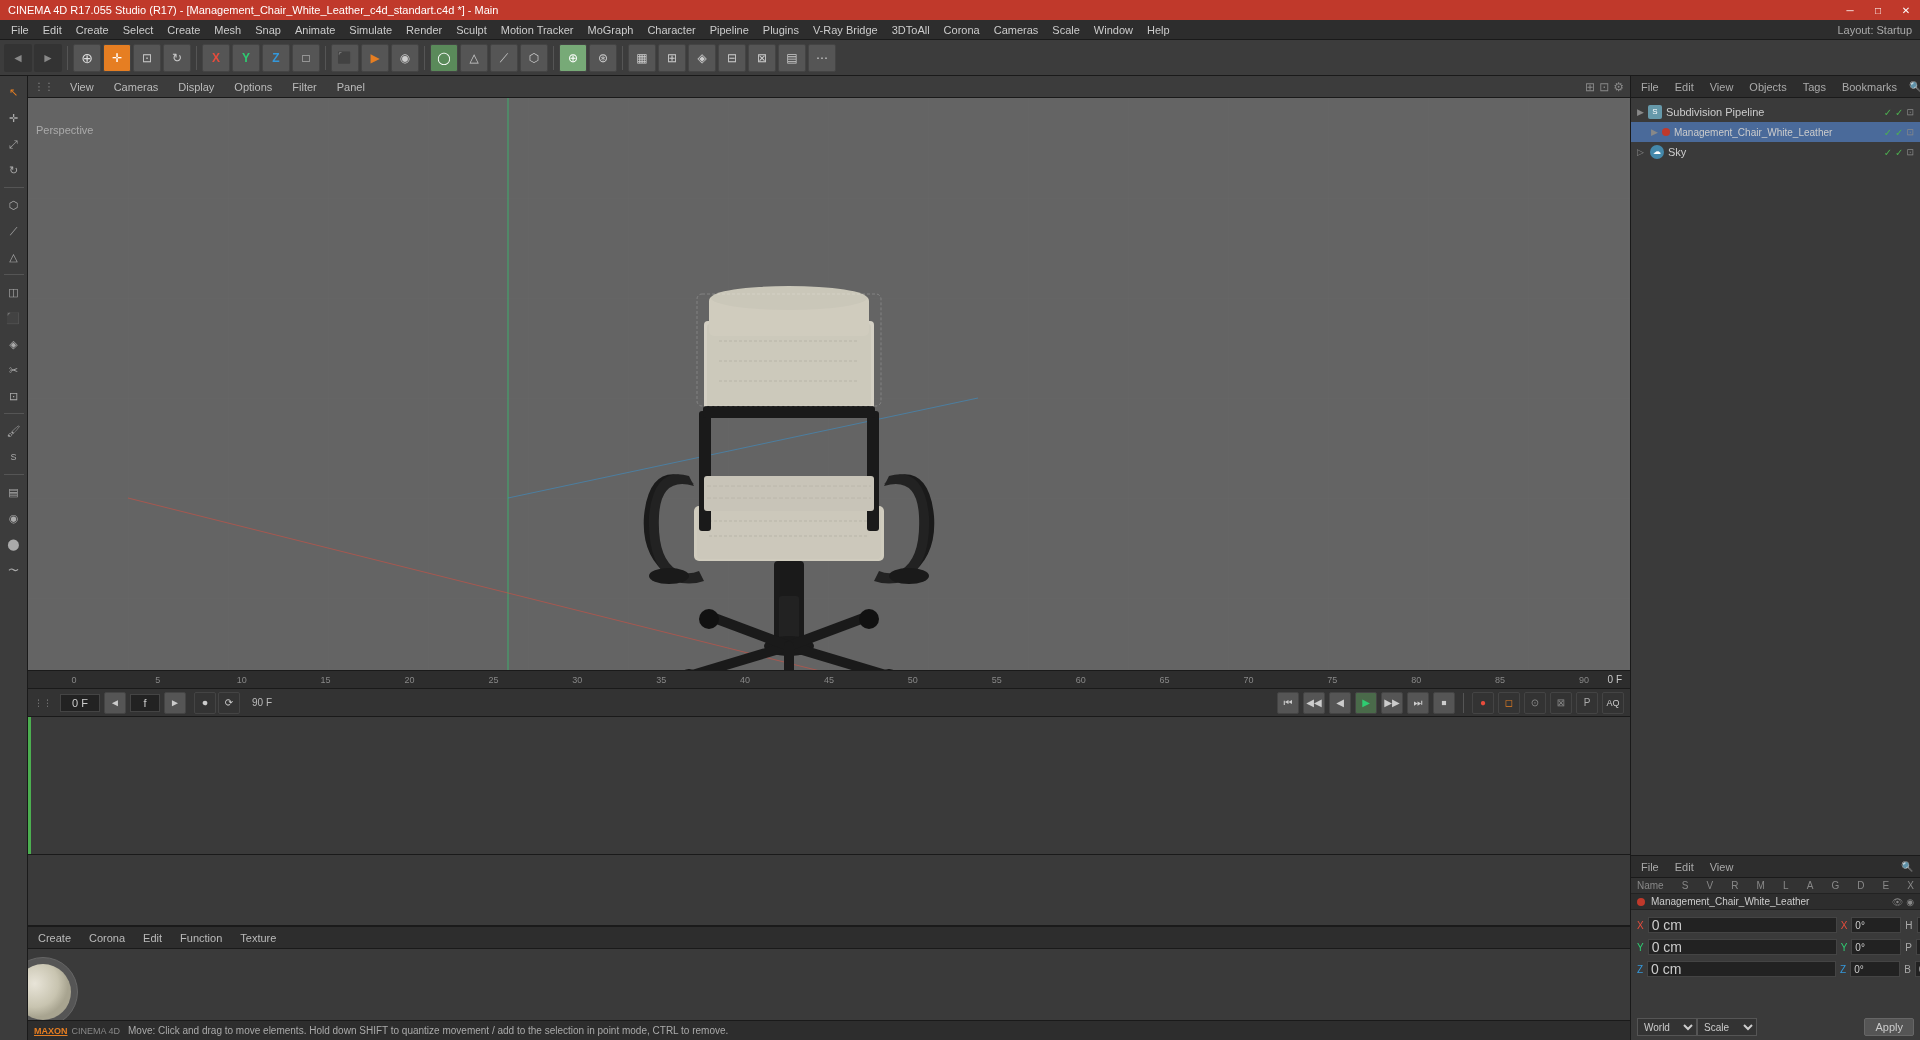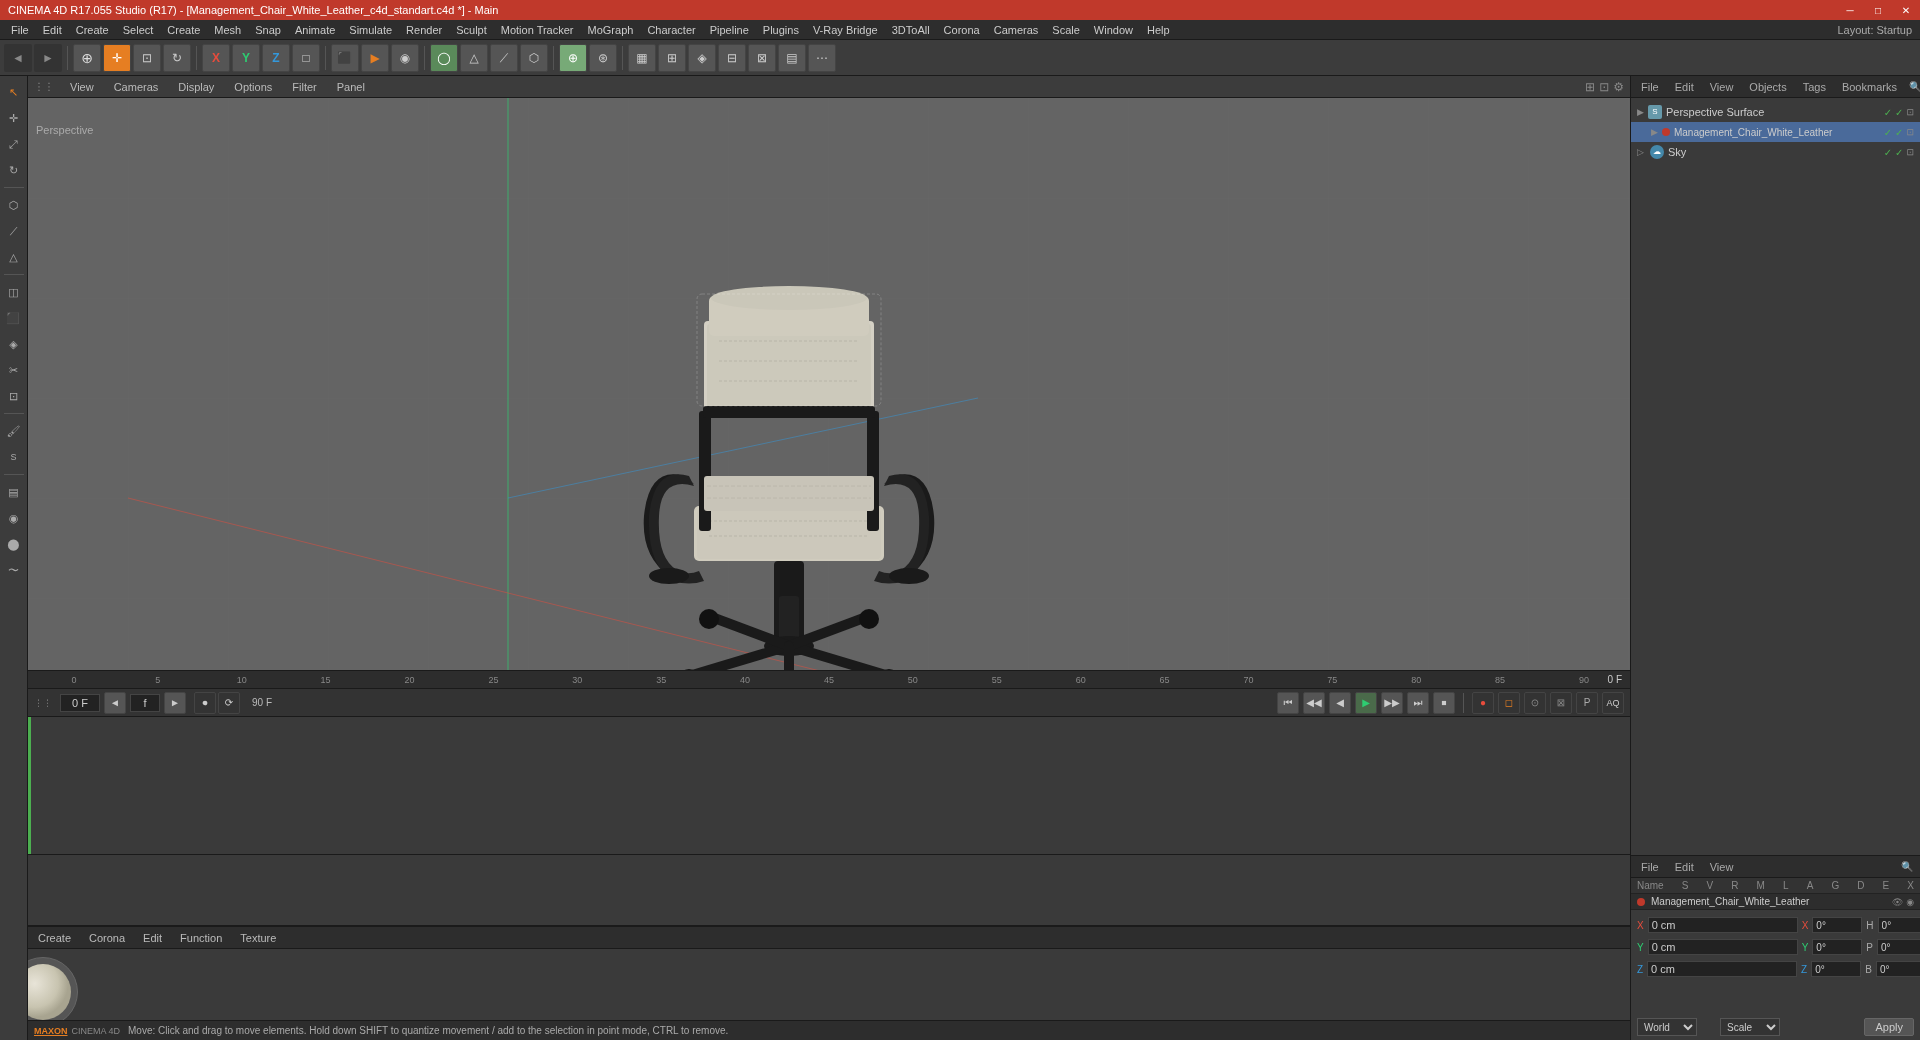--- a/index.html
+++ b/index.html
@@ -418,38 +418,38 @@
       width: 20px;
       color: #aaa;
       font-size: 10px;
     }
     .attr-field {
       flex: 1;
       height: 16px;
       background: #222;
       border: 1px solid #444;
       color: #ccc;
-      font-size: 11px;
+      font-size: 14px;
       padding: 0 3px;
     }
     .attr-field2 {
       width: 50px;
       height: 16px;
       background: #222;
       border: 1px solid #444;
       color: #ccc;
       font-size: 10px;
       padding: 0 3px;
     }
 
     #coord-mode-row {
       display: flex;
       align-items: center;
       padding: 4px 6px;
-      gap: 23px;
+      gap: 0;
       justify-content: center;
     }
     .coord-dropdown {
       width: 60px;
       height: 18px;
       background: #333;
       border: 1px solid #555;
       color: #ccc;
       font-size: 10px;
       padding: 0 2px;
@@ -788,21 +788,21 @@
     <div style="margin-left:auto;display:flex;gap:4px;">
       <span style="color:#888;font-size:10px;cursor:pointer;">🔍</span>
 
     </div>
   </div>
   <div id="objects-tree">
 
     <div class="tree-item">
       <span style="color:#888;font-size:9px;">▶</span>
       <span style="width:14px;height:14px;background:#6699aa;border-radius:2px;display:inline-block;font-size:8px;line-height:14px;text-align:center;color:white;flex-shrink:0;">S</span>
-      <span style="flex:1;overflow:hidden;text-overflow:ellipsis;white-space:nowrap;">Perspective Surface</span>
+      <span style="flex:1;overflow:hidden;text-overflow:ellipsis;white-space:nowrap;">Subdivision Pipeline</span>
       <div class="obj-icons">
         <span class="checkmark">✓</span>
         <span class="checkmark">✓</span>
         <span style="font-size:9px;color:#888;">⊡</span>
       </div>
     </div>
 
     <div class="tree-item selected" style="padding-left:20px;">
       <span style="color:#888;font-size:9px;">▶</span>
       <div class="red-dot"></div>

